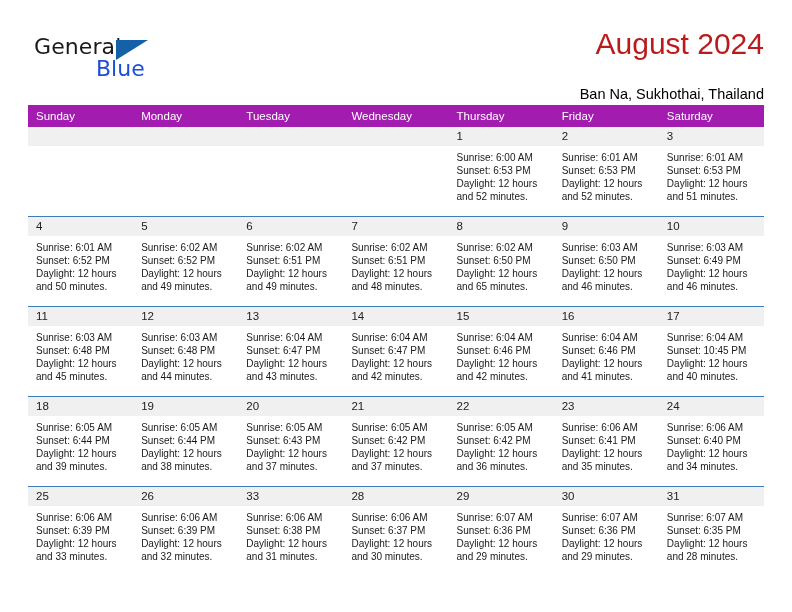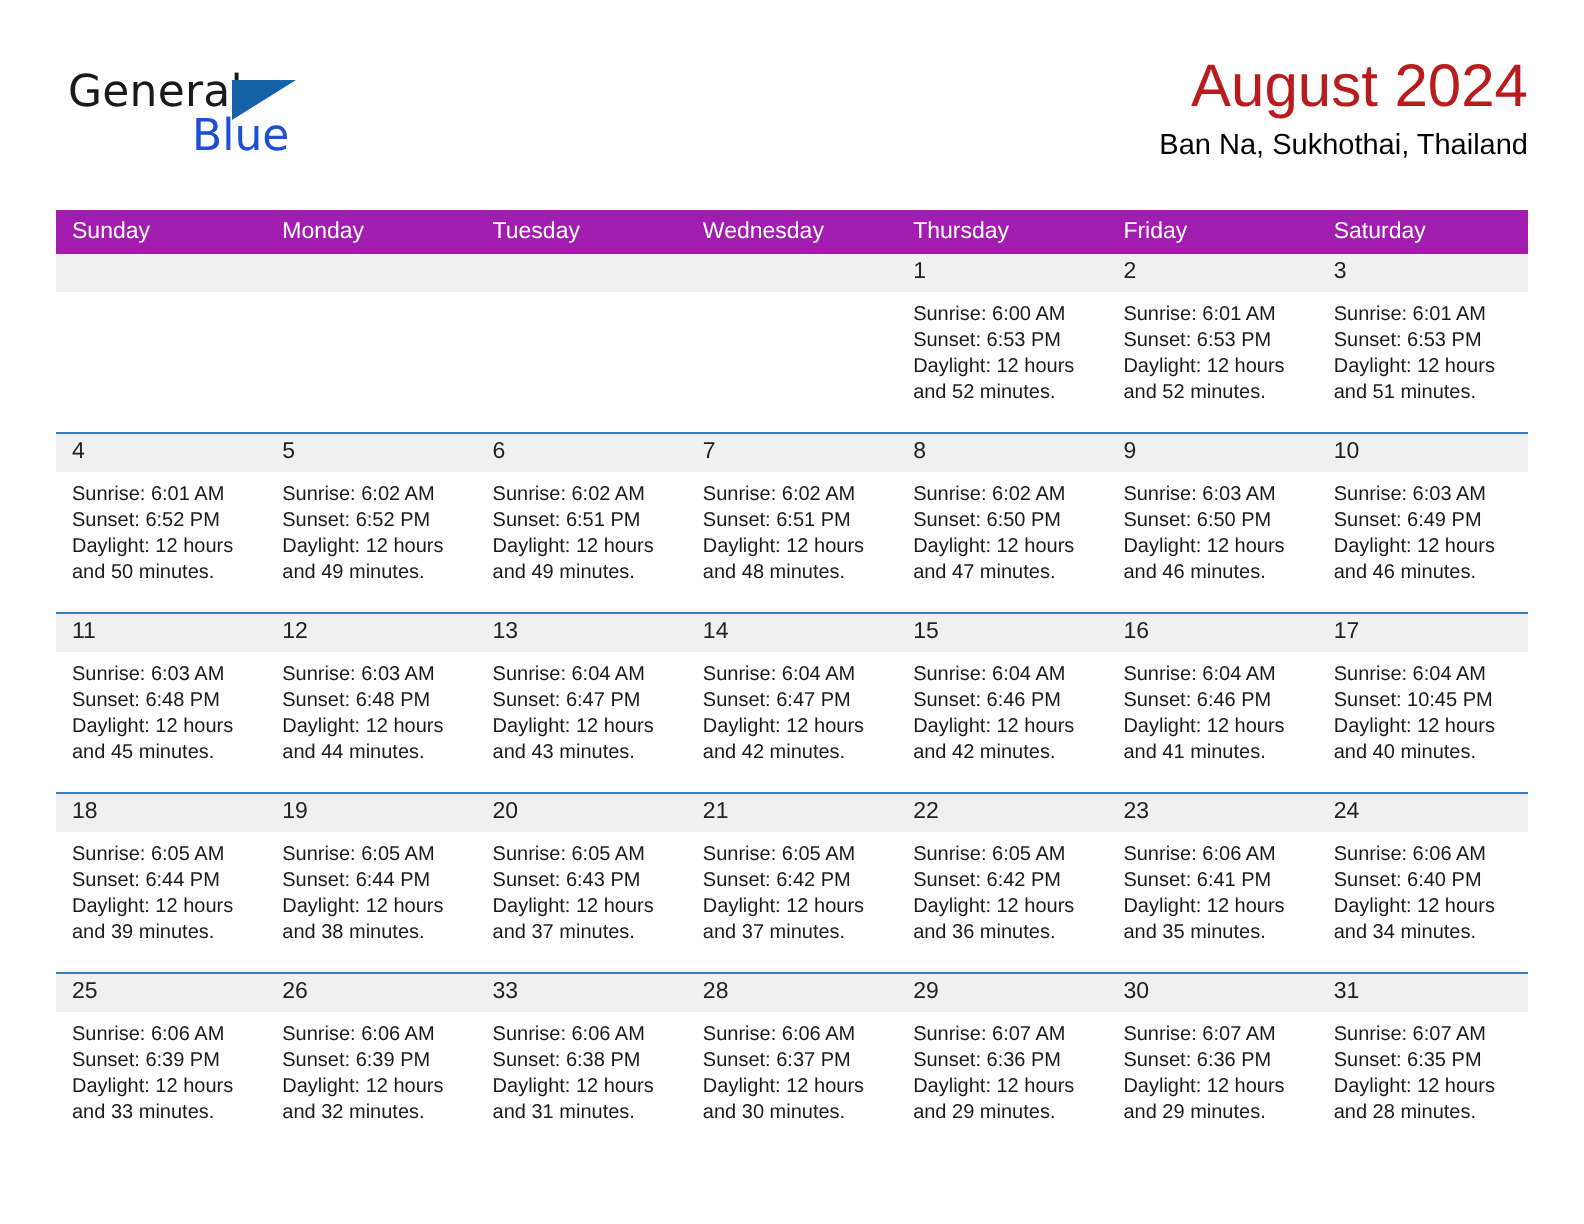--- a/index.html
+++ b/index.html
@@ -76,21 +76,21 @@
     font-weight: 400;
     color: #b91c1c;
     line-height: 36px;
     white-space: nowrap;
   }
   .cal-location {
     font-size: 14.5px;
     font-weight: 400;
     color: #000;
     line-height: 20px;
-    margin-top: 1px;
+    margin-top: 22px;
     white-space: nowrap;
   }
 
   
   .calendar {
     position: absolute;
     left: 28px;
     top: 105px;
     width: 736px;
     border-collapse: collapse;
@@ -253,21 +253,21 @@
               <div>Daylight: 12 hours</div>
               <div>and 48 minutes.</div>
             </div>
           </td>
           <td class="">
             <span class="daynum">8</span>
             <div class="cell-body">
               <div>Sunrise: 6:02 AM</div>
               <div>Sunset: 6:50 PM</div>
               <div>Daylight: 12 hours</div>
-              <div>and 47 minutes.</div>
+              <div>and 65 minutes.</div>
             </div>
           </td>
           <td class="">
             <span class="daynum">9</span>
             <div class="cell-body">
               <div>Sunrise: 6:03 AM</div>
               <div>Sunset: 6:50 PM</div>
               <div>Daylight: 12 hours</div>
               <div>and 46 minutes.</div>
             </div>

